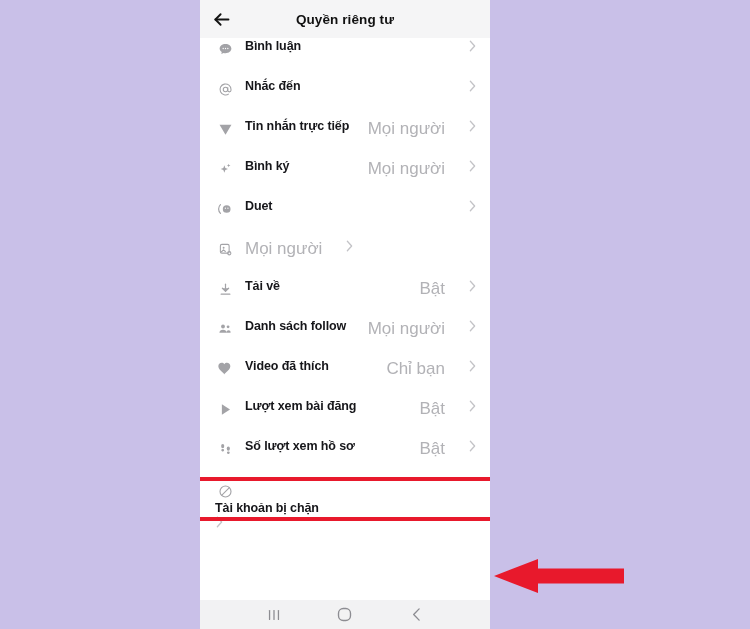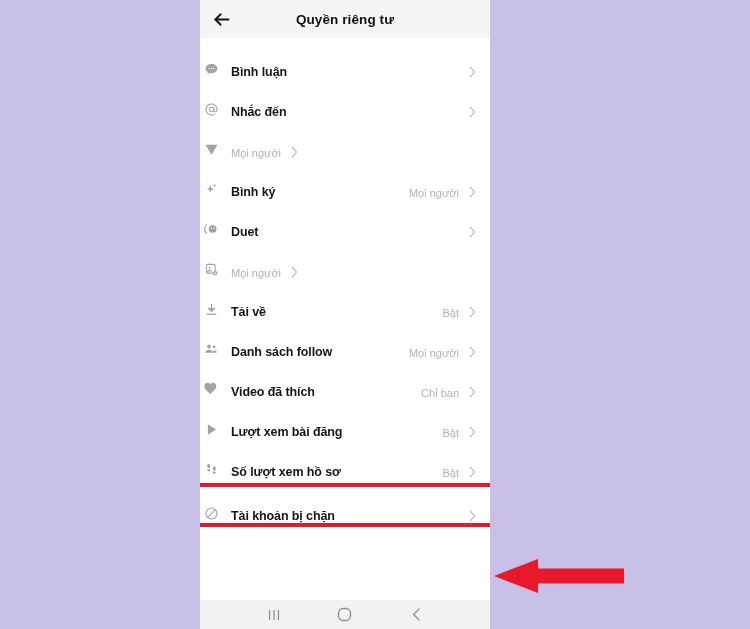--- a/index.html
+++ b/index.html
@@ -61,22 +61,22 @@
   
   #list {
     flex: 1 1 auto;
     background: #ffffff;
     padding-top: 1px;
     overflow: hidden;
   }
   .row {
     height: 40px;
     display: flex;
-    align-items: flex-end;
-    padding: 0 14px 0 1px;
+    align-items: flex-start;
+    padding: 0 14px 0 15px;
     background: #ffffff;
     cursor: pointer;
     position: relative;
   }
   .row-icon {
     flex: 0 0 20px;
     width: 20px;
     height: 20px;
     display: flex;
     align-items: center;
@@ -88,43 +88,44 @@
   .row-label {
     flex: 1 1 auto;
     font-size: 12.5px;
     color: #16161a;
     font-weight: bold;
     white-space: nowrap;
     letter-spacing: -0.1px;
   }
   .row-value {
     flex: 0 0 auto;
-    font-size: 11px;
+    font-size: 17px;
     color: #b2b2b6;
-    margin-right: 9px;
+    margin-right: 23px;
     white-space: nowrap;
   }
   .row-chevron {
     flex: 0 0 auto;
     width: 8px;
     height: 14px;
     display: flex;
     align-items: center;
     justify-content: center;
     color: #c3c3c7;
   }
   .row-chevron svg { display: block; }
 
   
   .row.highlighted {
     outline: 4px solid #e8192c;
     outline-offset: 0;
     z-index: 5;
     height: 36px;
-    margin-top: 8px;
+    margin-top: 2px;
+    flex-direction: column;
   }
 
   
   #navbar {
     flex: 0 0 29px;
     height: 29px;
     background: #f2f2f3;
     display: flex;
     align-items: center;
     justify-content: space-around;
@@ -203,20 +204,21 @@
           </svg>
       </span>
     </div>
 
     <div class="row">
       <span class="row-icon">
         <svg width="15" height="15" viewBox="0 0 24 24" fill="#a3a3a7">
           <path d="M2.5 4.5h19L12 20.5z"></path>
         </svg>
       </span>
+      <span class="row-label">Tin nhắn trực tiếp</span>
       <span class="row-value">Mọi người</span>
       <span class="row-chevron">
         <svg width="7" height="12" viewBox="0 0 8 14" fill="none" stroke="#c3c3c7" stroke-width="1.5" stroke-linecap="round" stroke-linejoin="round">
             <polyline points="1.5,1.5 6.5,7 1.5,12.5"></polyline>
           </svg>
       </span>
     </div>
 
     <div class="row">
       <span class="row-icon">

